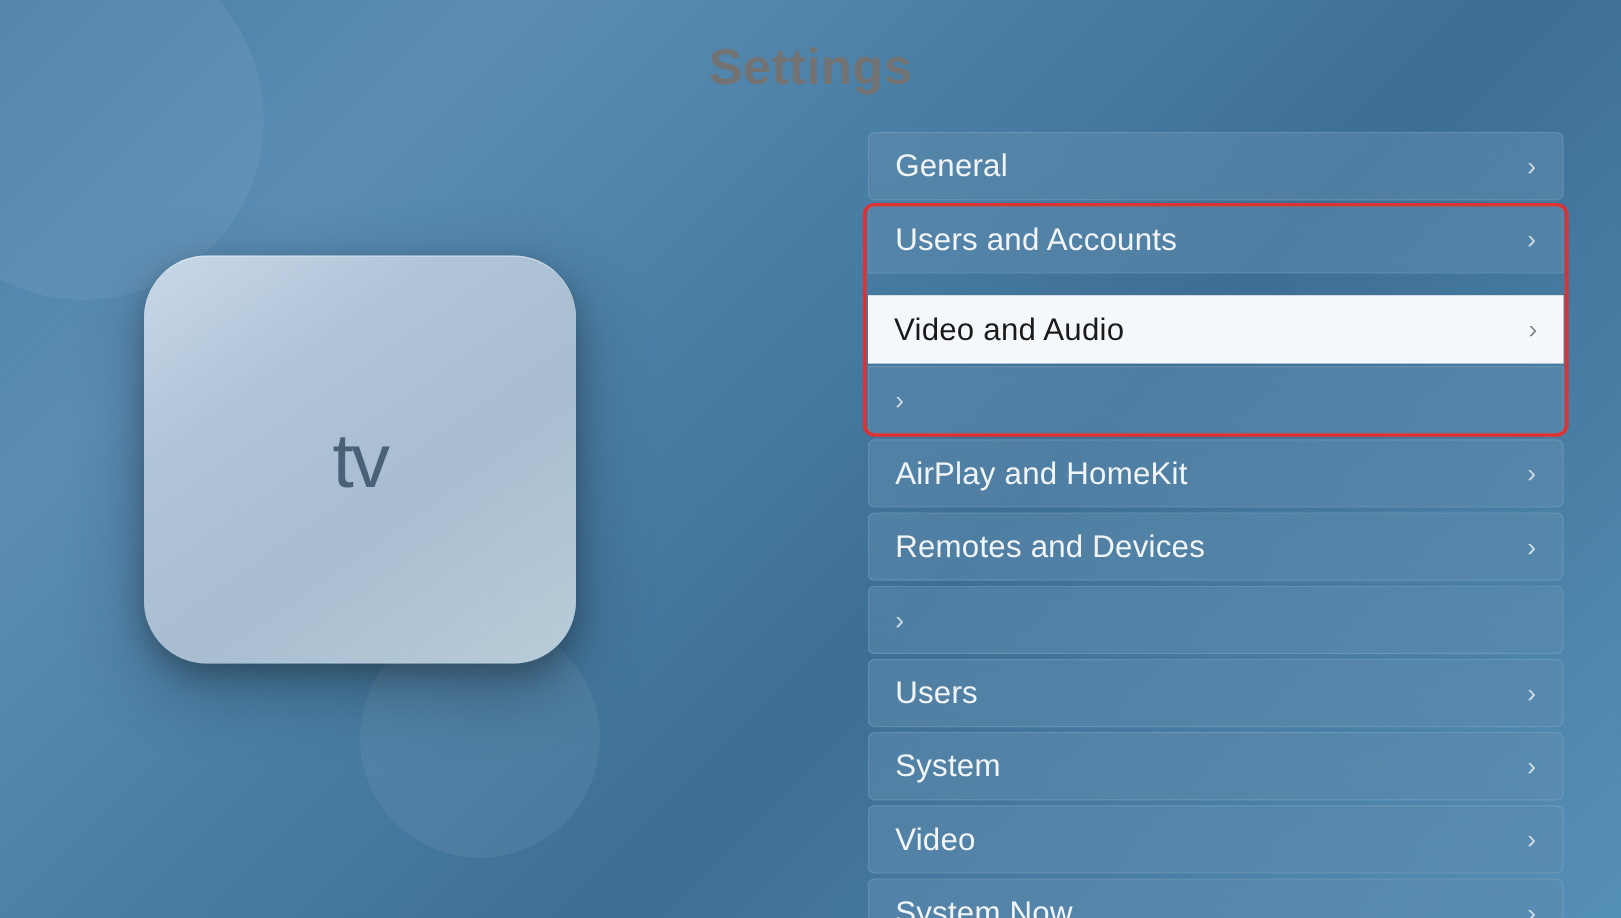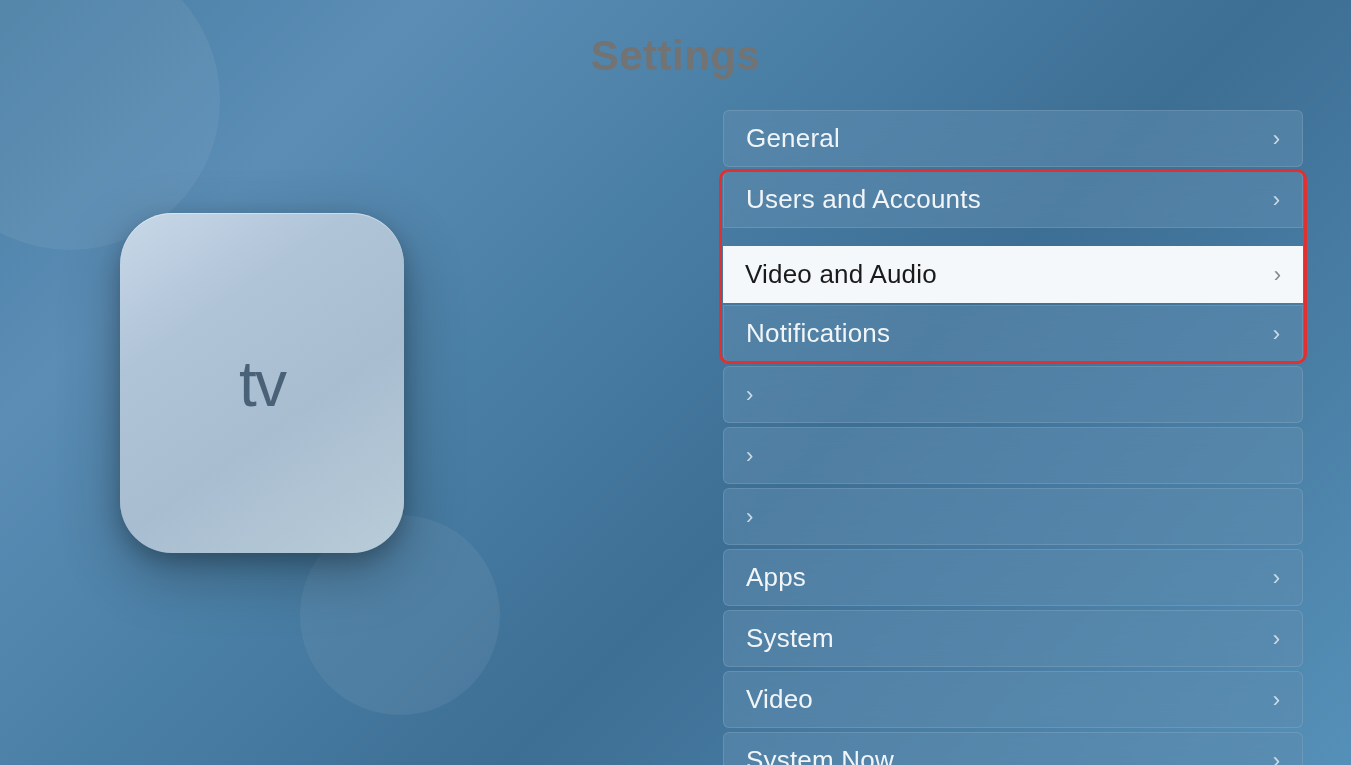--- a/index.html
+++ b/index.html
@@ -32,21 +32,21 @@
       letter-spacing: 0.5px;
       white-space: nowrap;
     }
 
     
     .appletv-device {
       position: absolute;
       left: 120px;
       top: 50%;
       transform: translateY(-50%);
-      width: 284px;
+      width: 360px;
       height: 340px;
       background: linear-gradient(145deg, #c8d8e8 0%, #b0c4d8 30%, #a8bdd0 60%, #b8ccd8 100%);
       border-radius: 52px;
       display: flex;
       align-items: center;
       justify-content: center;
       box-shadow:
         0 20px 60px rgba(0,0,0,0.3),
         0 8px 20px rgba(0,0,0,0.2),
         inset 0 1px 0 rgba(255,255,255,0.4);
@@ -174,39 +174,40 @@
       <span class="item-label">Users and Accounts</span>
       <span class="chevron">›</span>
     </div>
 
     <div class="settings-item selected" style="border-radius: 0; margin-bottom:2px;">
       <span class="item-label">Video and Audio</span>
       <span class="chevron">›</span>
     </div>
 
     <div class="settings-item" style="border-radius: 0 0 6px 6px; margin-bottom:0;">
-      <span class="item-label">Notifications</span>
       <span class="chevron">›</span>
     </div>
   </div>
 
   <div class="settings-item">
-    <span class="chevron">›</span>
-  </div>
-
-  <div class="settings-item">
-    <span class="chevron">›</span>
-  </div>
-
-  <div class="settings-item">
-    <span class="chevron">›</span>
-  </div>
-
-  <div class="settings-item">
-    <span class="item-label">Apps</span>
+    <span class="item-label">AirPlay and HomeKit</span>
+    <span class="chevron">›</span>
+  </div>
+
+  <div class="settings-item">
+    <span class="item-label">Remotes and Devices</span>
+    <span class="chevron">›</span>
+  </div>
+
+  <div class="settings-item">
+    <span class="chevron">›</span>
+  </div>
+
+  <div class="settings-item">
+    <span class="item-label">Users</span>
     <span class="chevron">›</span>
   </div>
 
   <div class="settings-item">
     <span class="item-label">System</span>
     <span class="chevron">›</span>
   </div>
 
   <div class="settings-item">
     <span class="item-label">Video</span>

